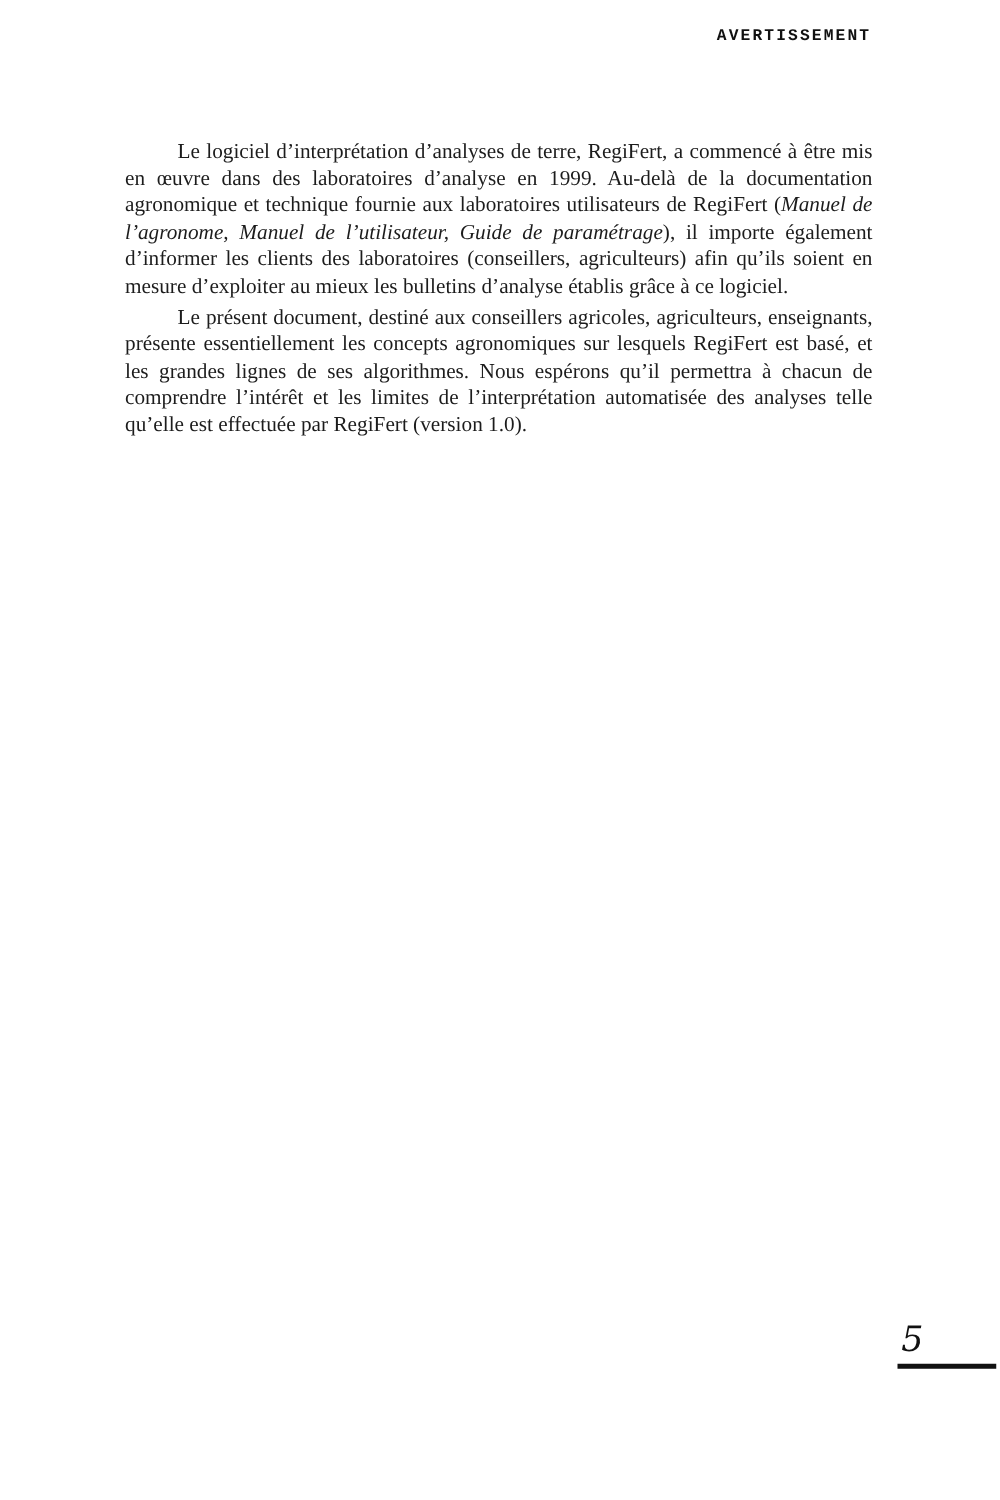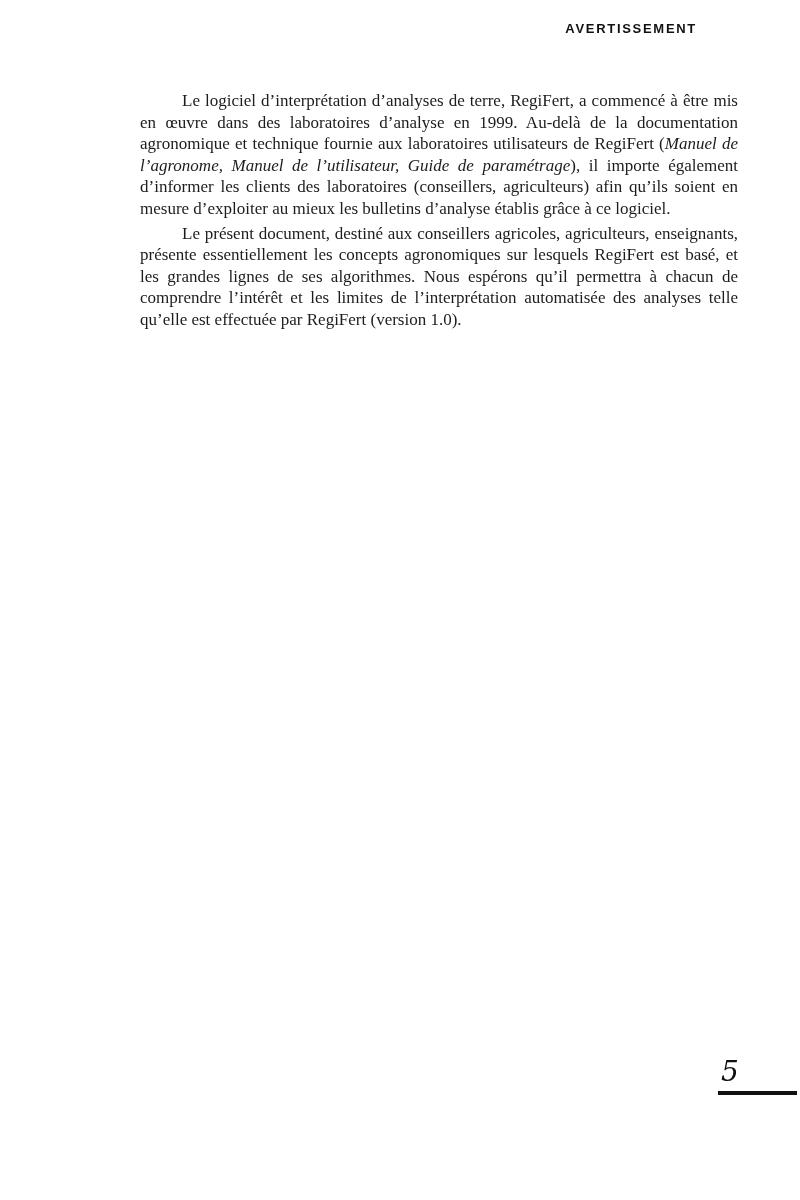--- a/index.html
+++ b/index.html
@@ -12,32 +12,31 @@
     position: relative;
     background: #ffffff;
     font-family: "Liberation Serif", serif;
     color: #1c1c1c;
     overflow: hidden;
   }
   .running-head {
     position: absolute;
     top: 21px;
     right: 103px;
-    font-family: Liberation Sans, sans-serif;
+    font-family: Liberation Mono, monospace;
     font-weight: bold;
     font-size: 13px;
     letter-spacing: 1.7px;
     color: #111111;
   }
   .text-block {
     position: absolute;
     left: 100px;
-    top: 90px;
+    top: 110px;
     width: 598px;
-    margin-left: 40px;
   }
   p.para {
     margin: 0;
     font-size: 17px;
     line-height: 21.6px;
     text-align: justify;
     text-indent: 42px;
     hyphens: auto;
   }
   p.para + p.para {

